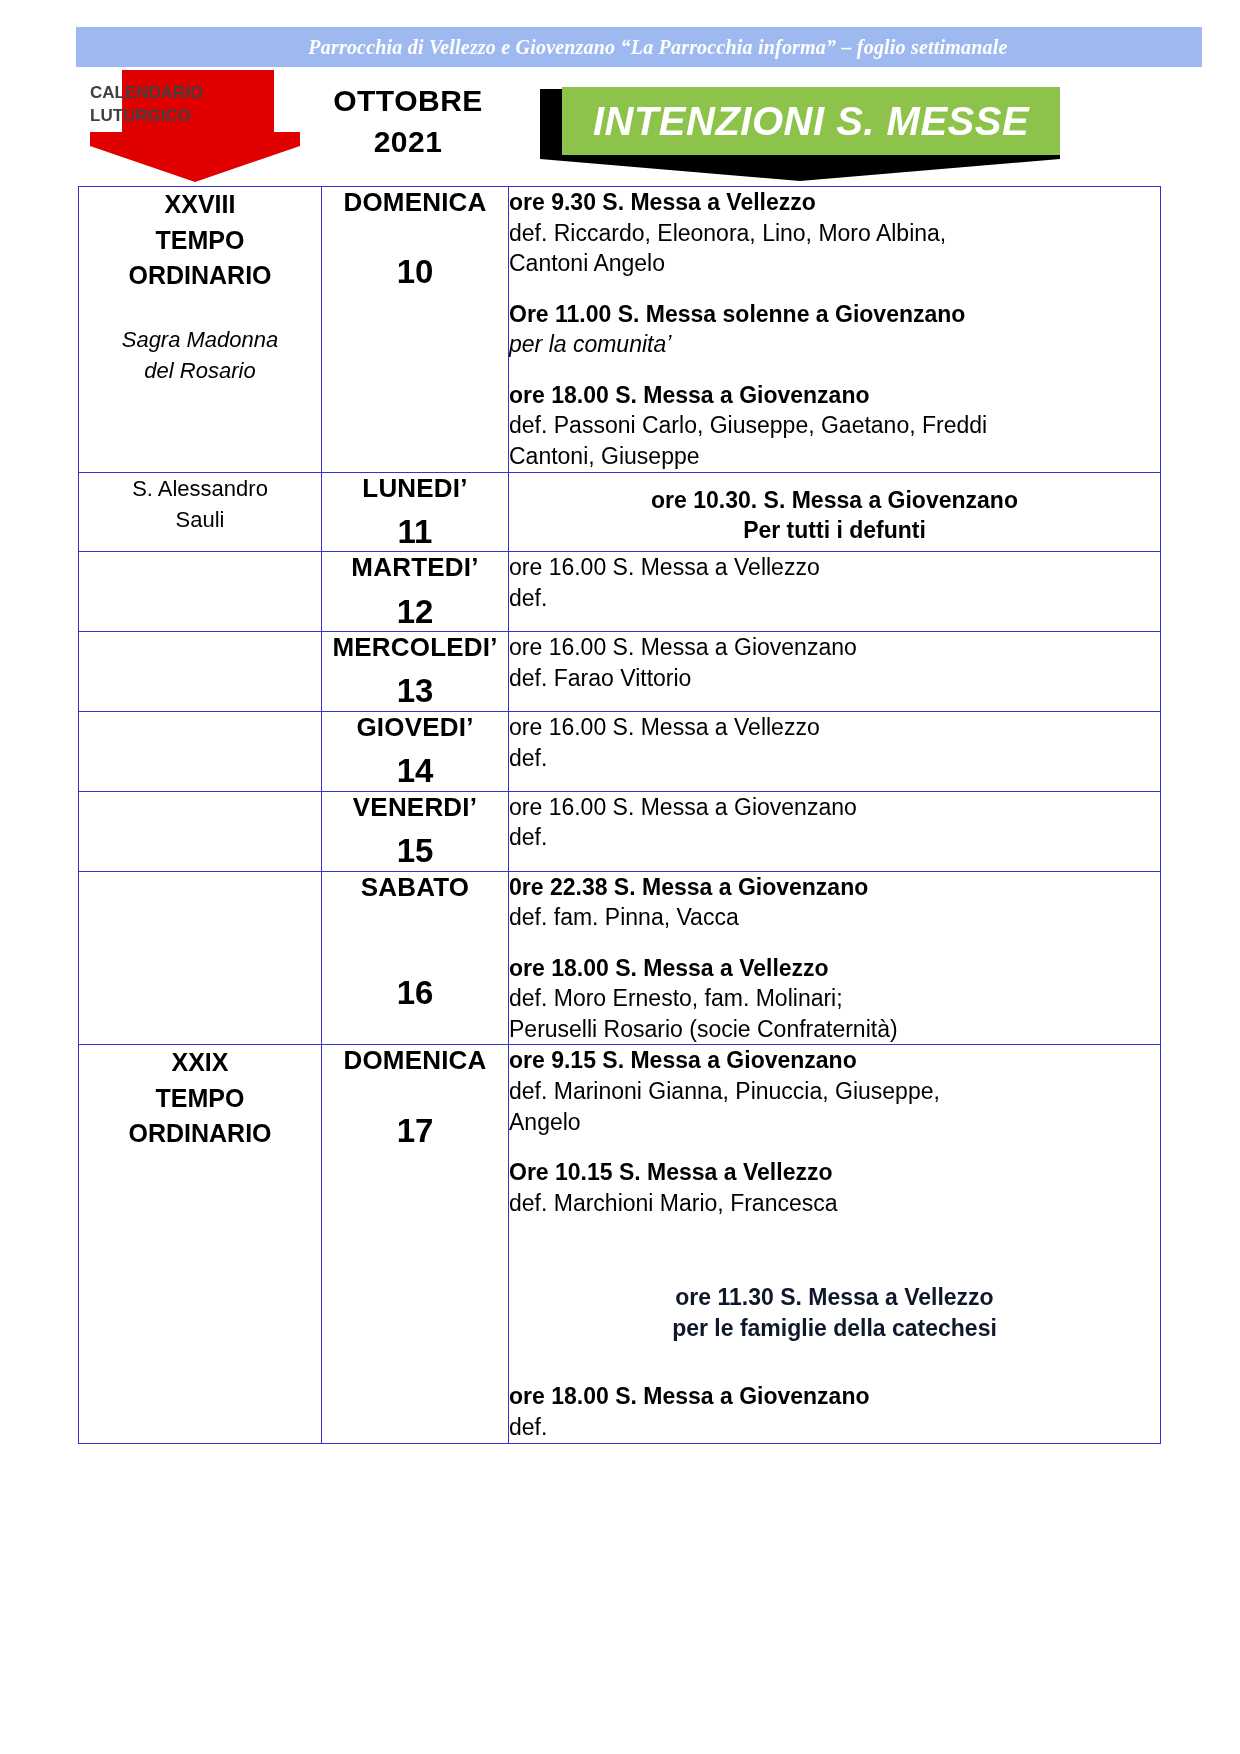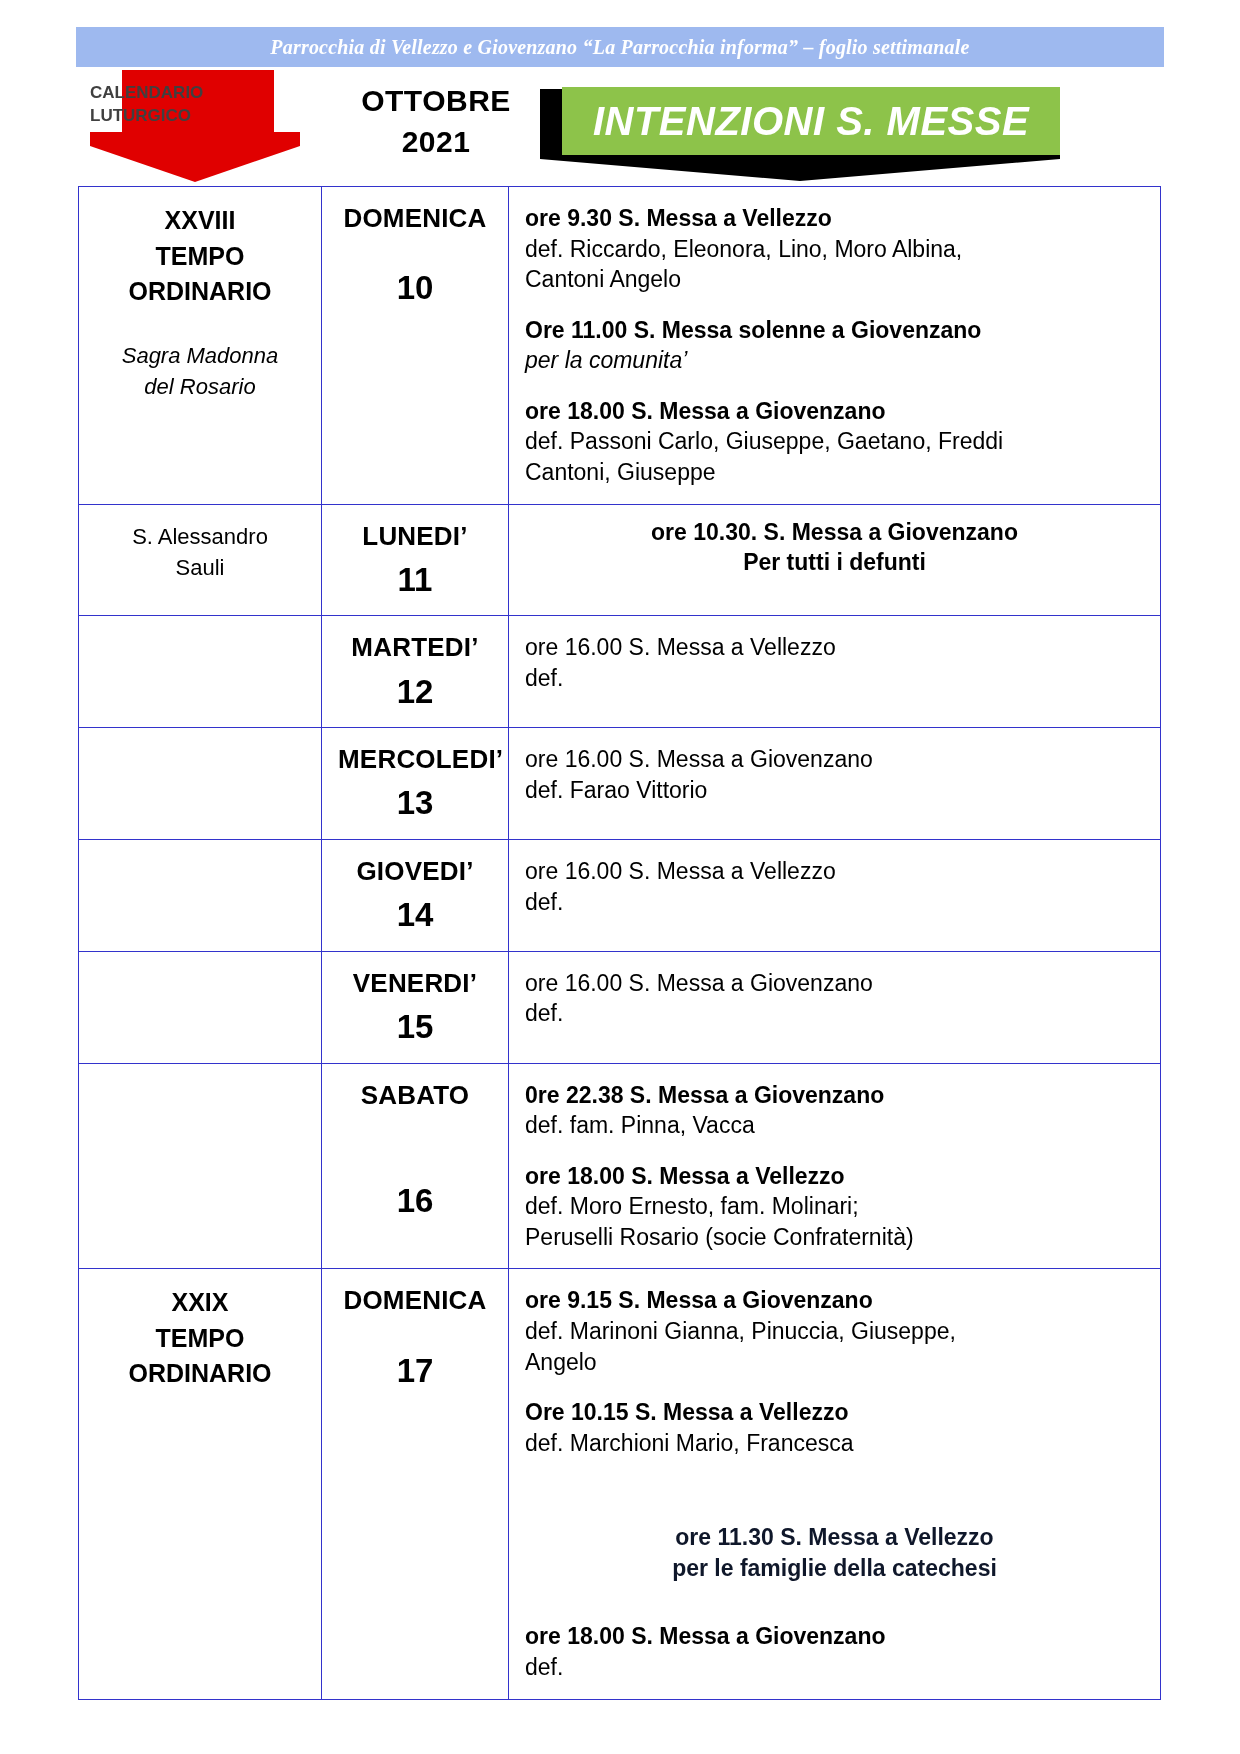--- a/index.html
+++ b/index.html
@@ -20,20 +20,21 @@
   .masthead {
     position: absolute;
     left: 76px;
     top: 27px;
     width: 1088px;
     height: 40px;
     background: #9EB9EF;
     display: flex;
     align-items: center;
     justify-content: center;
+    padding-left: 38px;
   }
   .masthead-text {
     font-family: "Liberation Serif", serif;
     font-style: italic;
     font-weight: bold;
     font-size: 20px;
     color: #ffffff;
     letter-spacing: 0.2px;
     white-space: nowrap;
   }
@@ -90,21 +91,21 @@
     color: #404040;
     font-weight: bold;
     font-size: 17px;
     line-height: 1.35;
     z-index: 3;
   }
 
   
   .month-block {
     position: absolute;
-    left: 326px;
+    left: 298px;
     top: 14px;
     width: 220px;
     text-align: center;
     font-weight: bold;
     font-size: 30px;
     line-height: 1.35;
     letter-spacing: 0.5px;
   }
 
   
@@ -158,21 +159,21 @@
     position: absolute;
     left: 78px;
     top: 186px;
     width: 1082px;
     border-collapse: collapse;
     table-layout: fixed;
   }
   .cal-table td {
     border: 1.5px solid #3333CC;
     vertical-align: top;
-    padding: 16px;
+    padding: 0;
   }
   .col-season  { width: 243px; }
   .col-day     { width: 187px; }
   .col-intent  { width: 652px; }
 
   .season-cell {
     text-align: center;
     vertical-align: middle;
     padding: 10px 8px;
   }

